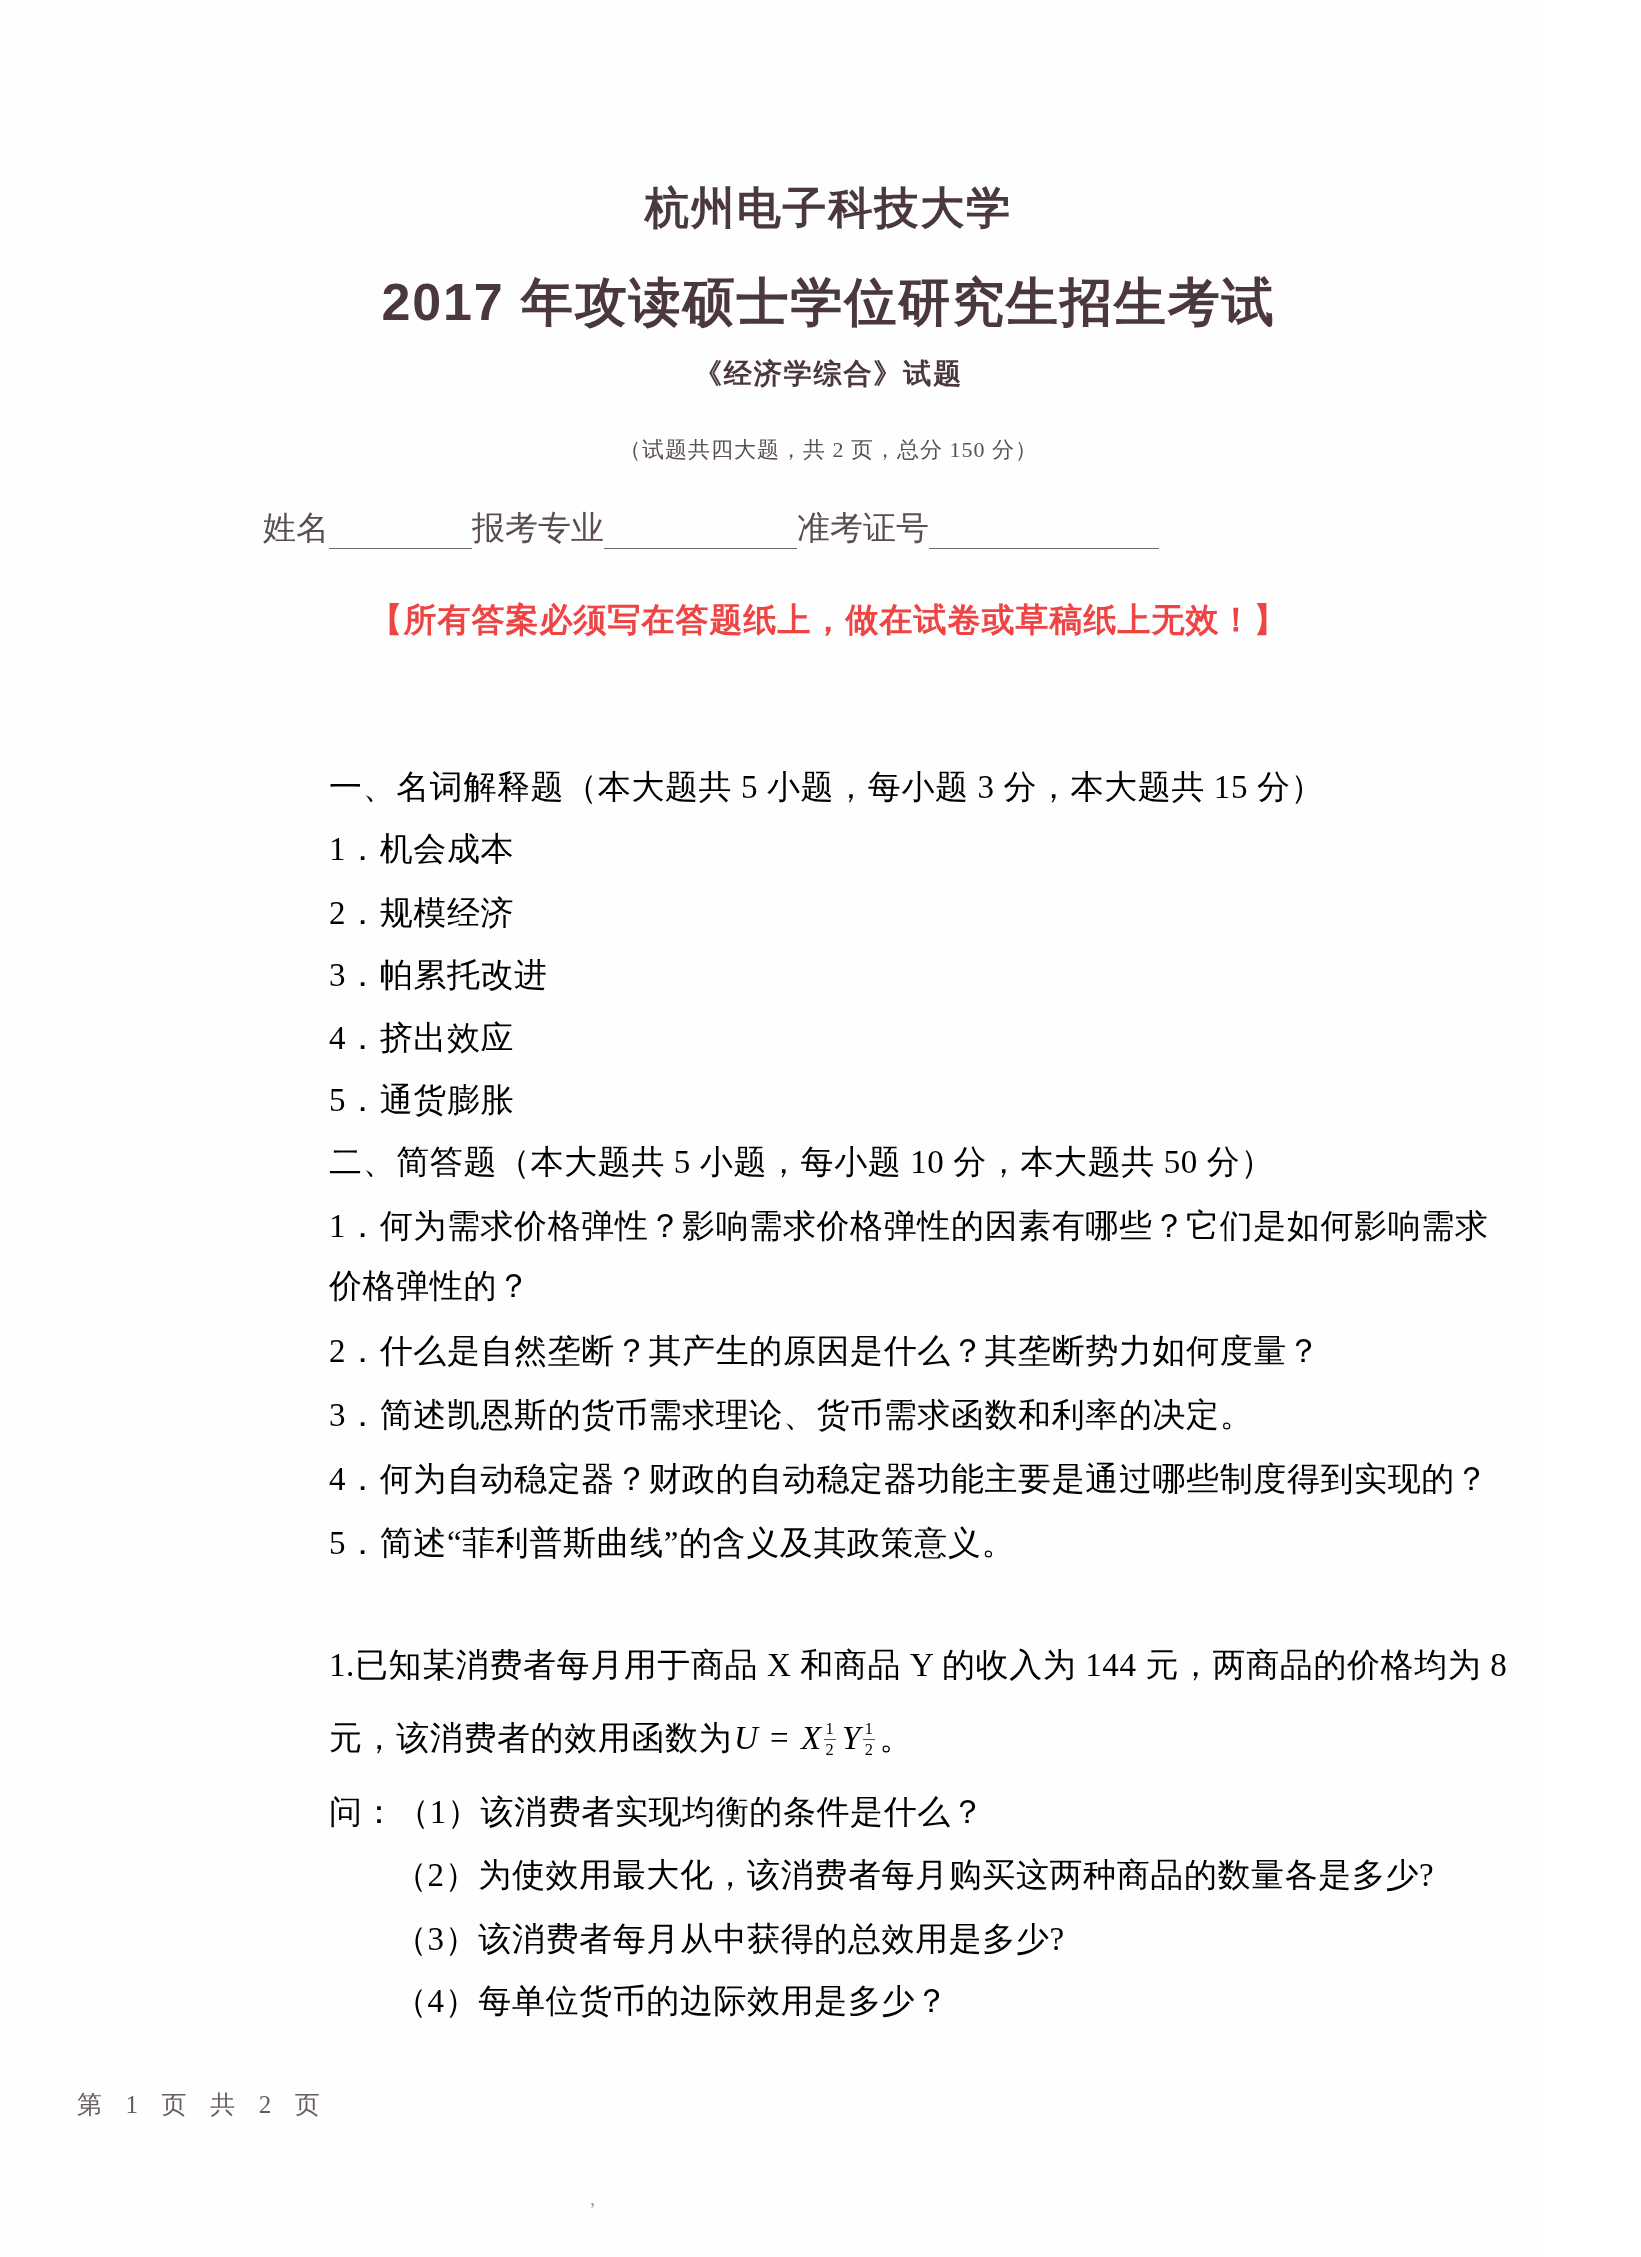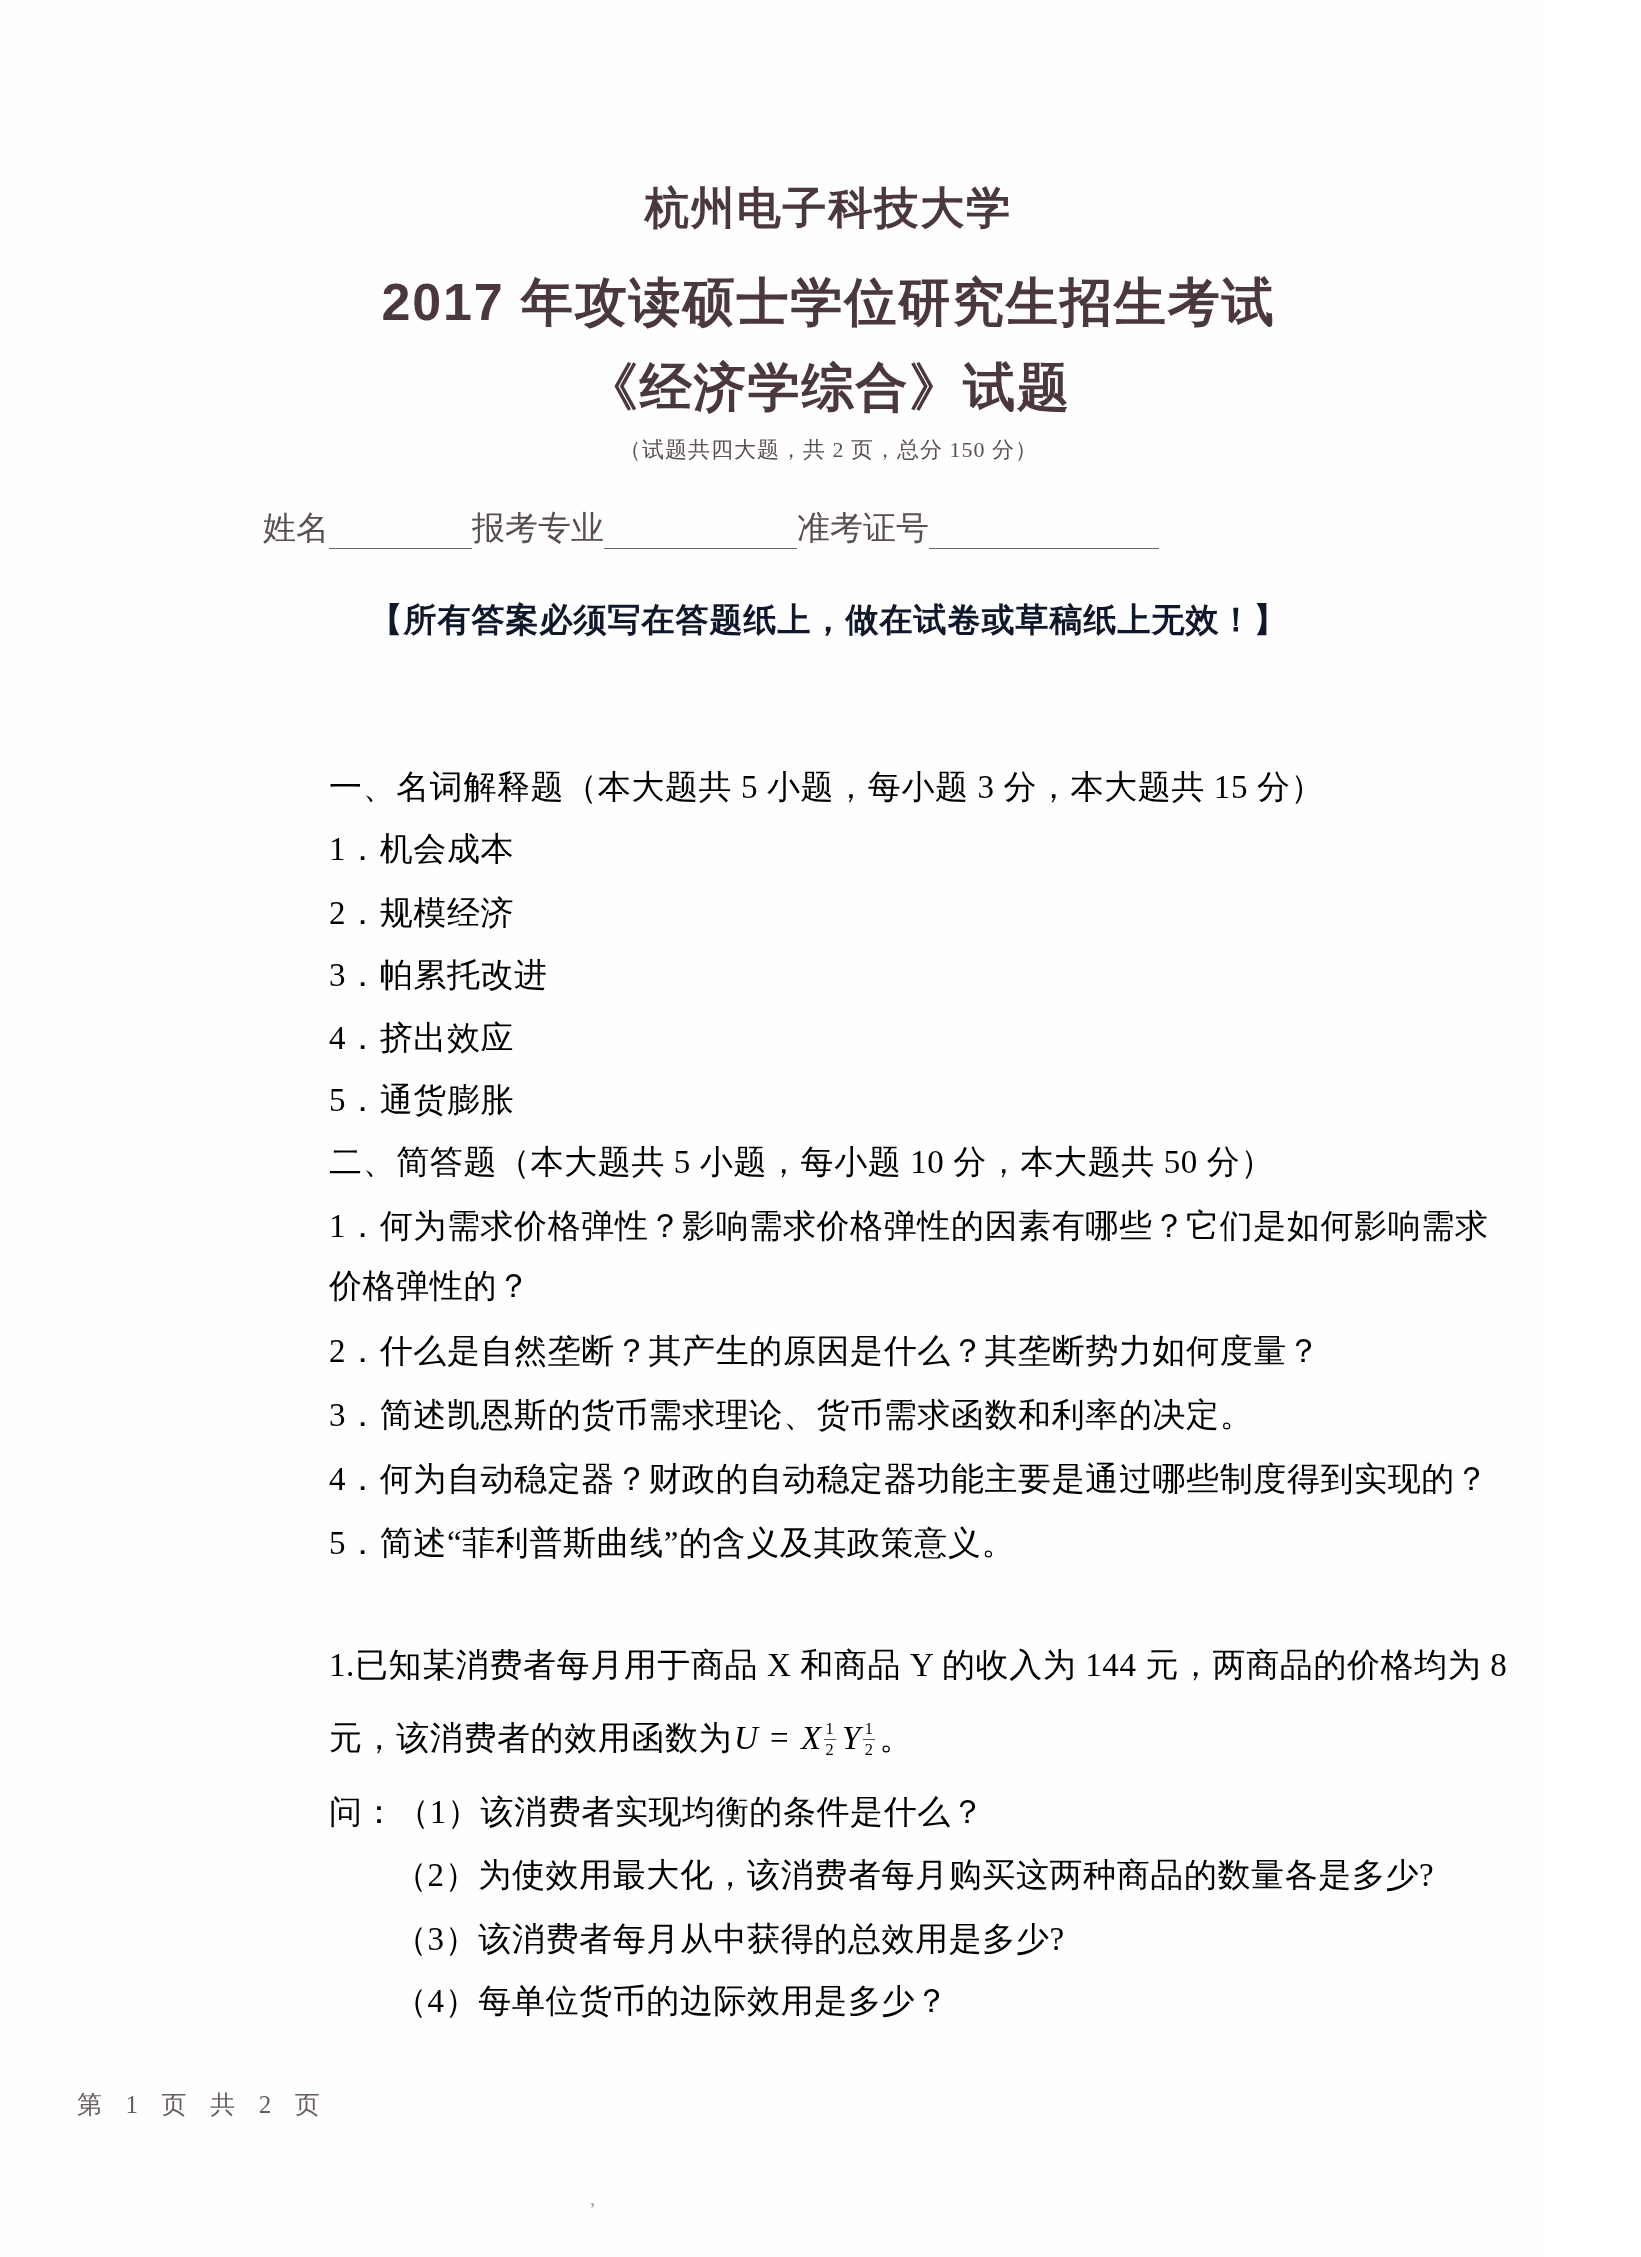--- a/index.html
+++ b/index.html
@@ -24,21 +24,21 @@
     text-align: center;
     white-space: nowrap;
     color: #4b383f;
     font-family: "Liberation Sans", "DejaVu Sans", sans-serif;
     font-weight: 700;
     letter-spacing: 1.9px;
     line-height: 1.15;
   }
   .t1 { top: 183px; font-size: 44px; }
   .t2 { top: 273px; font-size: 52px; }
-  .t3 { top: 358px; font-size: 52px; }
+  .t3 { top: 358px; font-size: 28px; }
   .subtitle {
     position: absolute;
     left: 116px; right: 0;
     top: 435px;
     text-align: center;
     font-size: 22px;
     font-weight: 400;
     color: #5a4f55;
     letter-spacing: 1px;
     white-space: nowrap;
@@ -63,21 +63,21 @@
   .blank.w1 { width: 143px; }
   .blank.w2 { width: 193px; }
   .blank.w3 { width: 230px; }
   .notice {
     position: absolute;
     top: 598px;
     left: 116px; right: 0;
     text-align: center;
     font-size: 33px;
     font-weight: 700;
-    color: #0f172a;
+    color: #ef4444;
     font-family: "Liberation Sans", "DejaVu Sans", sans-serif;
     letter-spacing: 1px;
     white-space: nowrap;
   }
   
   .bline {
     position: absolute;
     left: 302px;
     font-size: 33px;
     line-height: 1.3;

